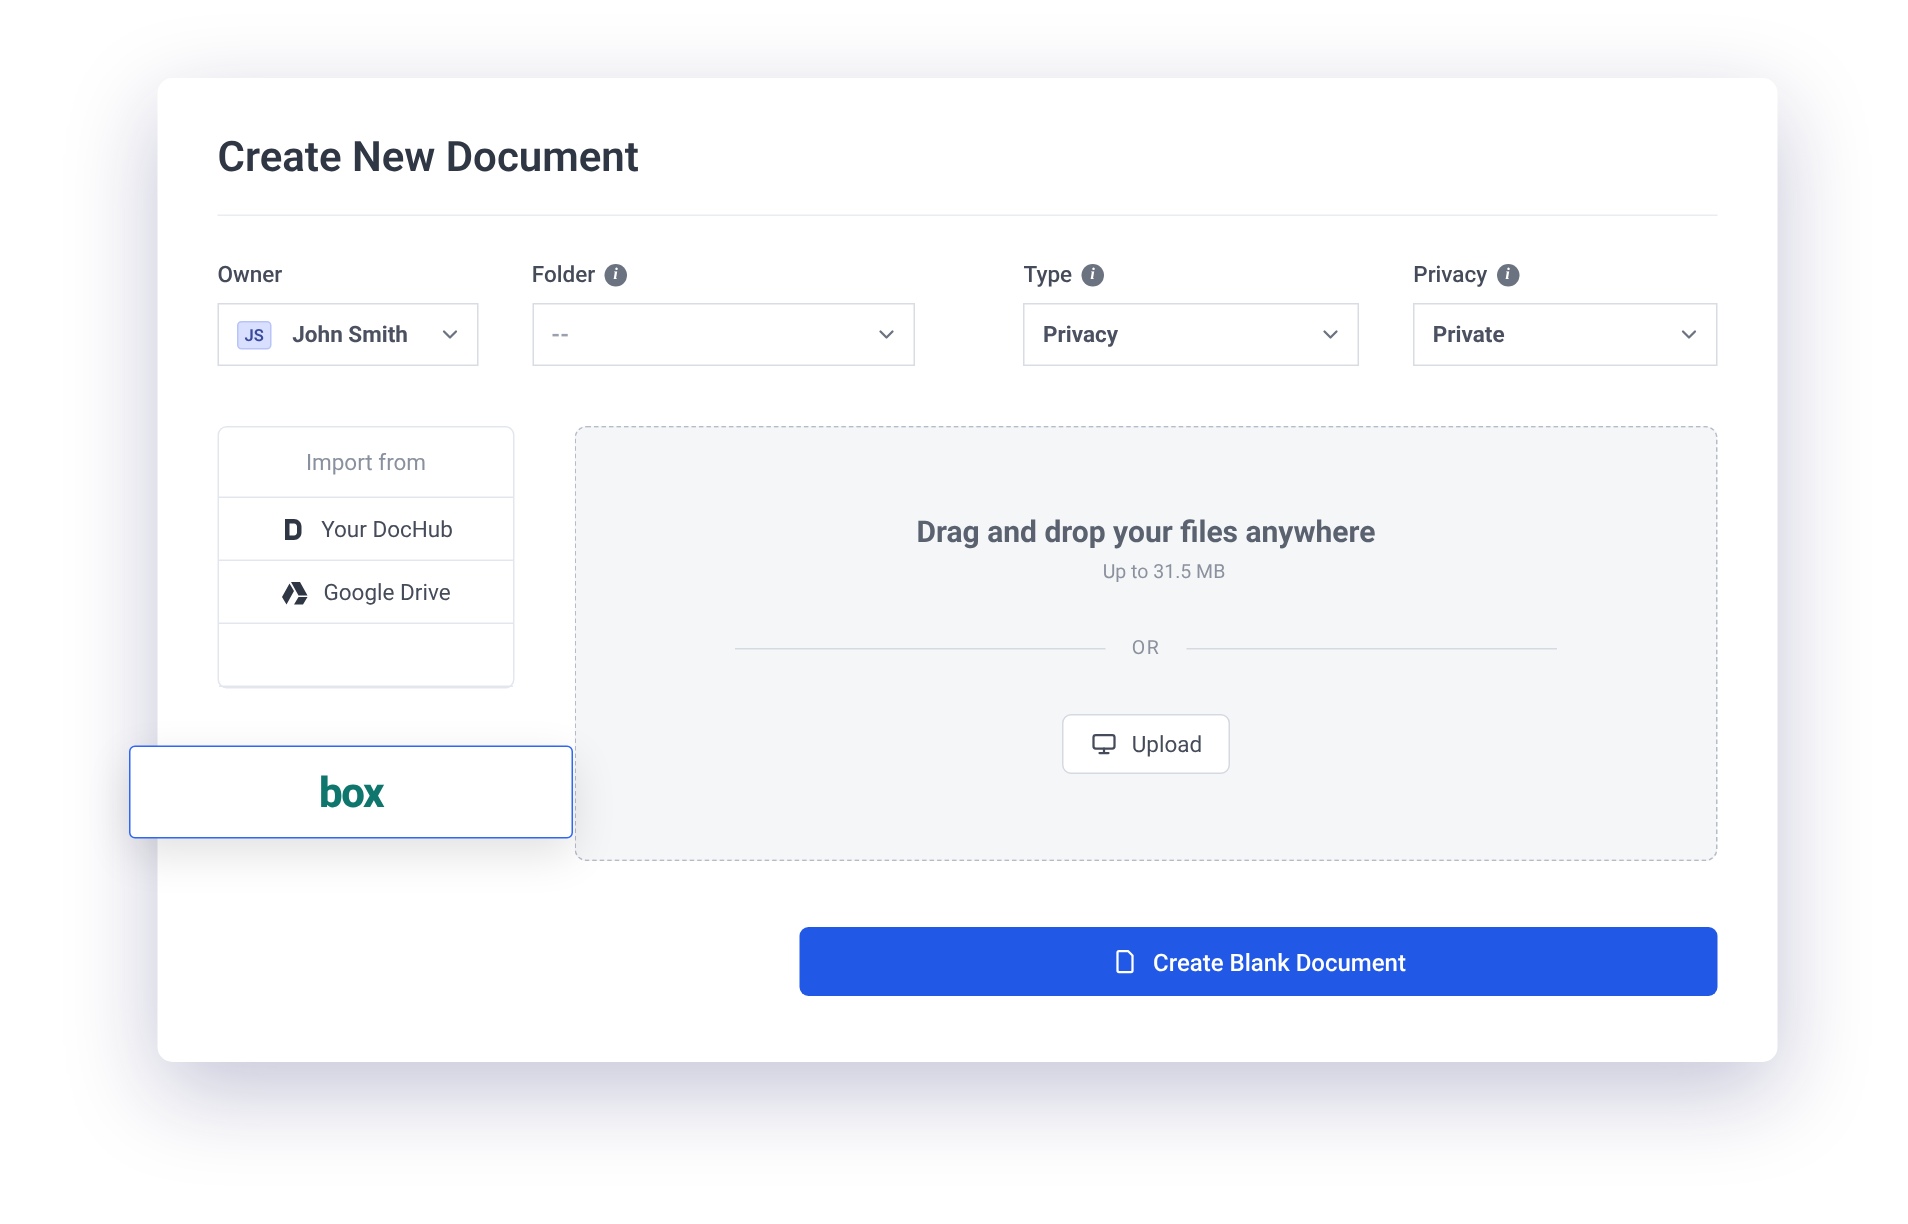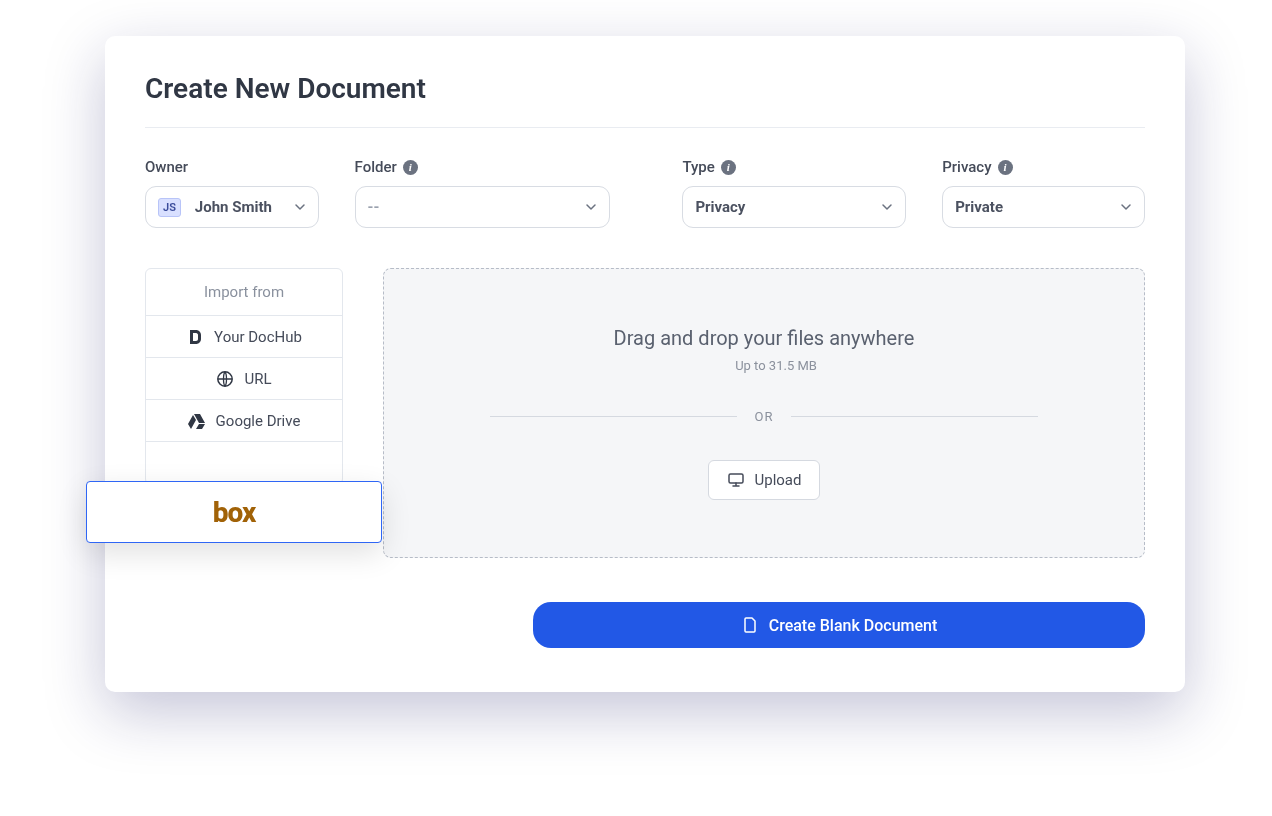--- a/index.html
+++ b/index.html
@@ -7,21 +7,21 @@
     margin: 0;
     font-family: -apple-system, BlinkMacSystemFont, "Segoe UI", Roboto, sans-serif;
     background: #fff;
     width: 1272px;
     height: 816px;
     position: relative;
   }
   .card {
     position: absolute;
     left: 105px;
-    top: 36px;
+    top: 52px;
     width: 1080px;
     background: #fff;
     border-radius: 10px;
     box-shadow: 0 20px 60px rgba(23, 24, 100, 0.25);
     padding: 36px 40px 44px 40px;
   }
   .title {
     font-size: 28px;
     font-weight: 600;
     color: #303744;
@@ -70,21 +70,21 @@
     font-style: italic;
     font-family: Georgia, serif;
   }
   .select {
     display: flex;
     align-items: center;
     justify-content: space-between;
     height: 42px;
     padding: 0 12px;
     border: 1px solid #d8dce3;
-    border-radius: 11px;
+    border-radius: 0;
     background: #fff;
     cursor: pointer;
     font-size: 15px;
     color: #4b5160;
   }
   .owner-select { gap: 8px; }
   .avatar-chip {
     background: #d9e0ff;
     border: 1px solid #b8c4f8;
     color: #3a4b9b;
@@ -149,40 +149,40 @@
     border: 1.5px solid #2f66f5;
     border-radius: 4px;
     box-shadow: 0 10px 30px rgba(0,0,0,0.12);
     display: flex;
     align-items: center;
     justify-content: center;
   }
   .box-logo-text {
     font-size: 28px;
     font-weight: 800;
-    color: #a16207;
+    color: #0f766e;
     letter-spacing: -1px;
   }
 
   .dropzone {
     flex: 1;
     border: 1.5px dashed #b6bcc7;
     border-radius: 8px;
     background: #f5f6f8;
     height: 290px;
     display: flex;
     flex-direction: column;
     align-items: center;
     justify-content: center;
     gap: 8px;
   }
   .drop-title {
     font-size: 20px;
     color: #5a616f;
-    font-weight: 400;
+    font-weight: 700;
   }
   .drop-sub {
     font-size: 13px;
     color: #8b919d;
     margin-left: 24px;
   }
   .or-row {
     display: flex;
     align-items: center;
     gap: 18px;
@@ -204,21 +204,21 @@
     cursor: pointer;
   }
   .upload-btn .icon { width: 18px; height: 18px; }
 
   .primary-btn {
     width: 612px;
     margin-left: auto;
     height: 46px;
     background: #2258e6;
     color: #fff;
-    border-radius: 18px;
+    border-radius: 6px;
     display: flex;
     align-items: center;
     justify-content: center;
     gap: 10px;
     font-size: 16px;
     font-weight: 500;
     cursor: pointer;
     margin-top: 44px;
   }
 </style>
@@ -301,29 +301,20 @@
 
       <div class="import-item">
         <span class="icon">
           <svg viewBox="0 0 18 18">
               <path d="M4 2h6c2.8 0 5 2.2 5 5v4c0 2.8-2.2 5-5 5H4V2zm3 3v8h3c1.3 0 2-1 2-2V7c0-1-.7-2-2-2H7z" fill="#303744"></path>
             </svg>
         </span>
         <span>Your DocHub</span>
       </div>
 
-      <div class="import-item">
-        <span class="icon">
-          <svg viewBox="0 0 18 18">
-              <circle cx="9" cy="9" r="7.2" stroke="#303744" stroke-width="1.5" fill="none"></circle>
-              <path d="M2 9h14M9 2c2 2 2 12 0 14M9 2c-2 2-2 12 0 14" stroke="#303744" stroke-width="1.3" fill="none"></path>
-            </svg>
-        </span>
-        <span>URL</span>
-      </div>
 
 
       <div class="import-item">
         <span class="icon">
           <svg viewBox="0 0 18 18">
               <path d="M6 2h6l5 9h-6L6 2zM5 3L0 12l3 5 5-9L5 3zm6 9h6l-3 5H8l3-5z" fill="#303744"></path>
             </svg>
         </span>
         <span>Google Drive</span>
       </div>

